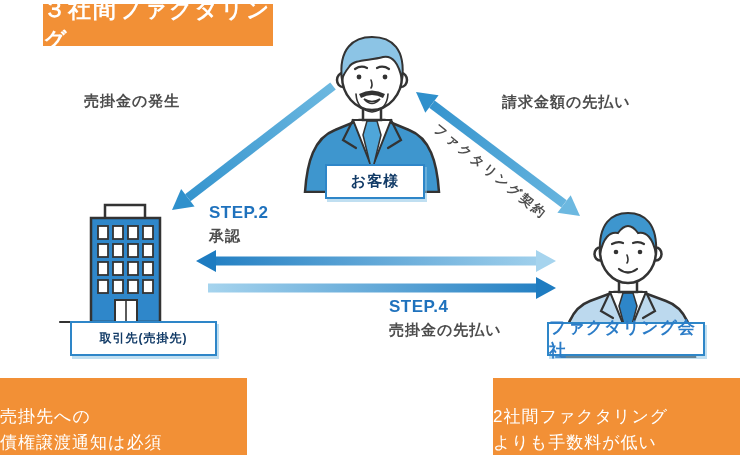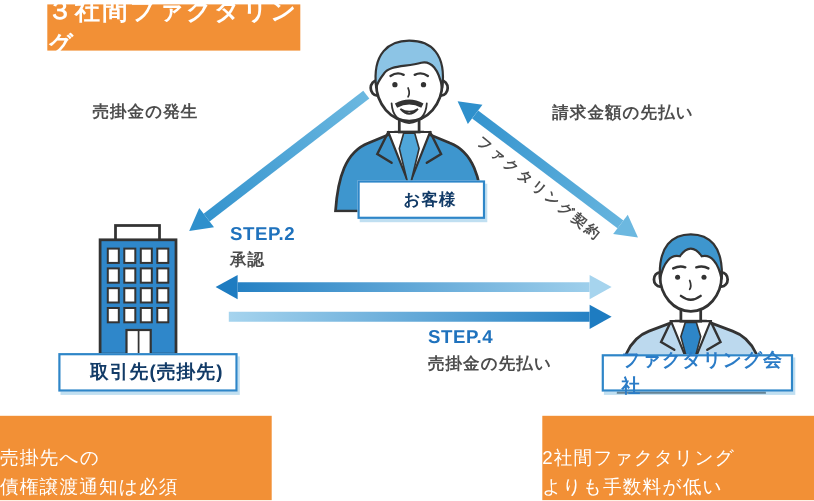--- a/index.html
+++ b/index.html
@@ -17,24 +17,24 @@
   .step{position:absolute;z-index:3;}
   .step-id{font-weight:bold;font-size:17px;color:var(--step-blue);letter-spacing:.5px;}
   .step-desc{font-weight:bold;font-size:15px;color:var(--desc-gray);letter-spacing:1px;margin-top:4px;}
   .contract-label{
     position:absolute;left:441px;top:120px;z-index:3;transform:rotate(39deg);transform-origin:left top;
     font-weight:bold;font-size:13px;color:var(--desc-gray);letter-spacing:2.5px;white-space:nowrap;
   }
   .actor-label{
     position:absolute;z-index:4;background:#fff;border:2px solid var(--label-border);
     display:flex;align-items:center;justify-content:center;font-weight:bold;
-    box-shadow:2px 3px 0 rgba(141,197,230,.55);letter-spacing:1px;padding-left:16px;
+    box-shadow:2px 3px 0 rgba(141,197,230,.55);letter-spacing:1px;
   }
   .label-customer{left:325px;top:164px;width:96px;height:31px;font-size:15px;color:var(--label-navy);}
-  .label-client{left:53px;top:321px;width:143px;height:31px;font-size:17px;color:var(--label-navy);}
+  .label-client{left:70px;top:321px;width:143px;height:31px;font-size:12px;color:var(--label-navy);}
   .label-factoring{left:547px;top:322px;width:154px;height:30px;font-size:17px;color:var(--factoring-text);}
   .note{
     position:absolute;top:378px;width:247px;height:77px;z-index:3;background:var(--orange);
     color:#fff;font-weight:normal;font-size:17px;line-height:26px;text-align:left;
     box-sizing:border-box;padding-top:26px;letter-spacing:1px;
   }
   .note-left{left:0;}
   .note-right{left:493px;}
   
   .suit{fill:var(--suit-blue);stroke:var(--outline);stroke-width:2.5;}

